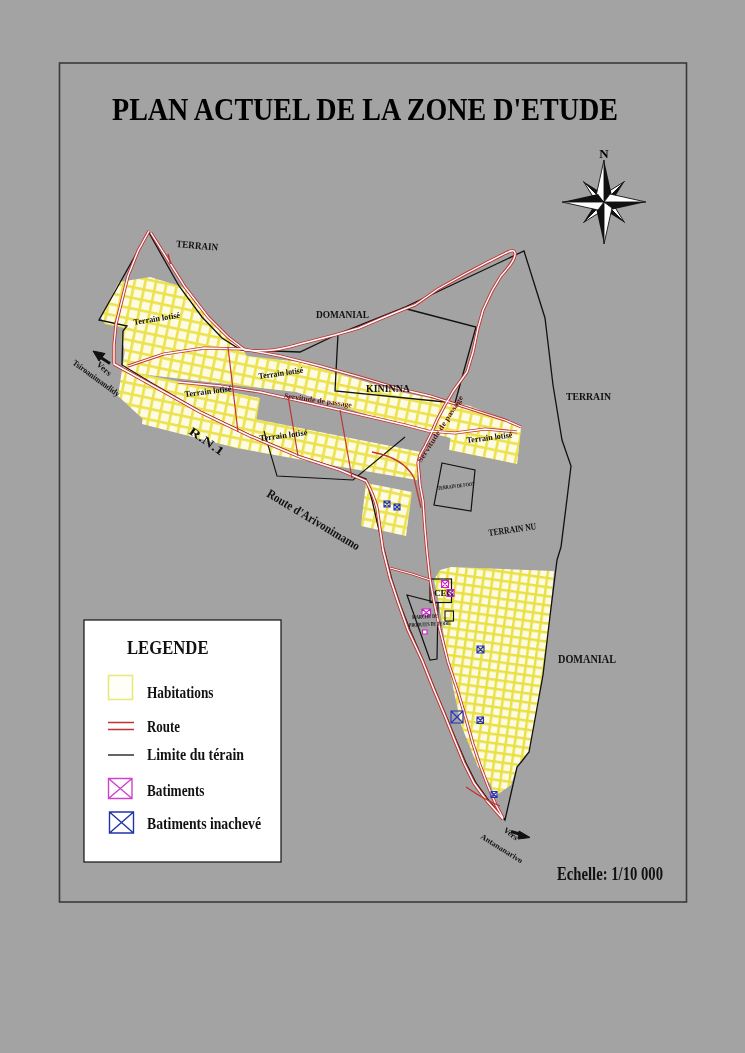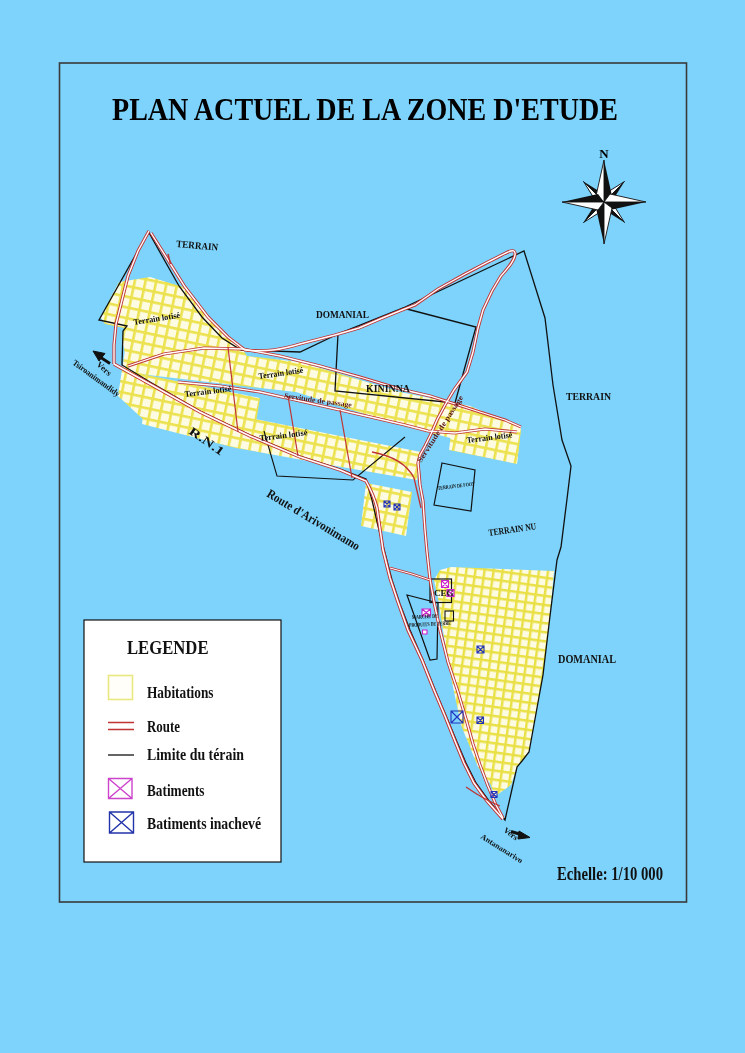--- a/index.html
+++ b/index.html
@@ -1,16 +1,16 @@
 <!DOCTYPE html>
 <html><head>
 <meta charset="utf-8">
 <style>
   html,body{margin:0;padding:0;background:#ffffff;}
-  #page{position:relative;width:745px;height:1053px;background:#7dd3fc;overflow:hidden;
+  #page{position:relative;width:745px;height:1053px;background:#a3a3a3;overflow:hidden;
         font-family:"Liberation Serif", serif;}
   svg{position:absolute;left:0;top:0;}
   text{font-family:"Liberation Serif", serif;}
 </style>
 </head>
 <body>
 <div id="page">
 <svg width="745" height="1053" viewBox="0 0 745 1053">
 <defs>
 

